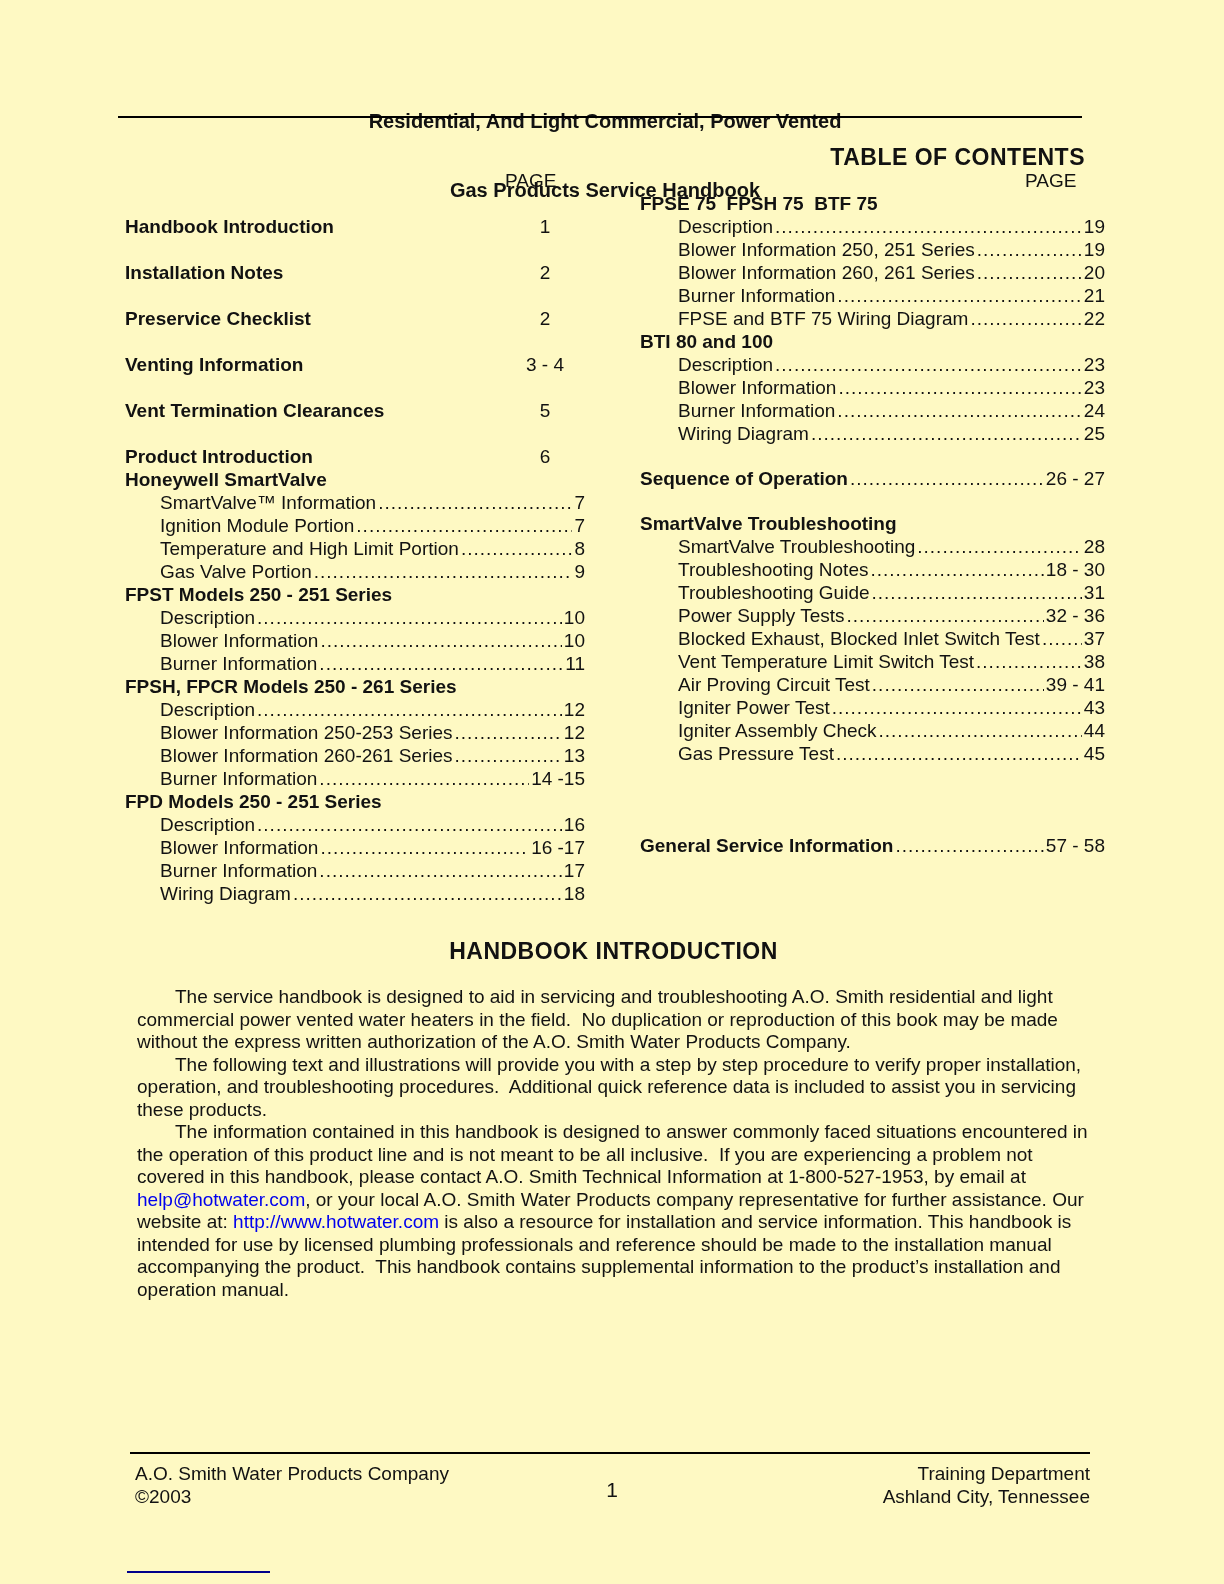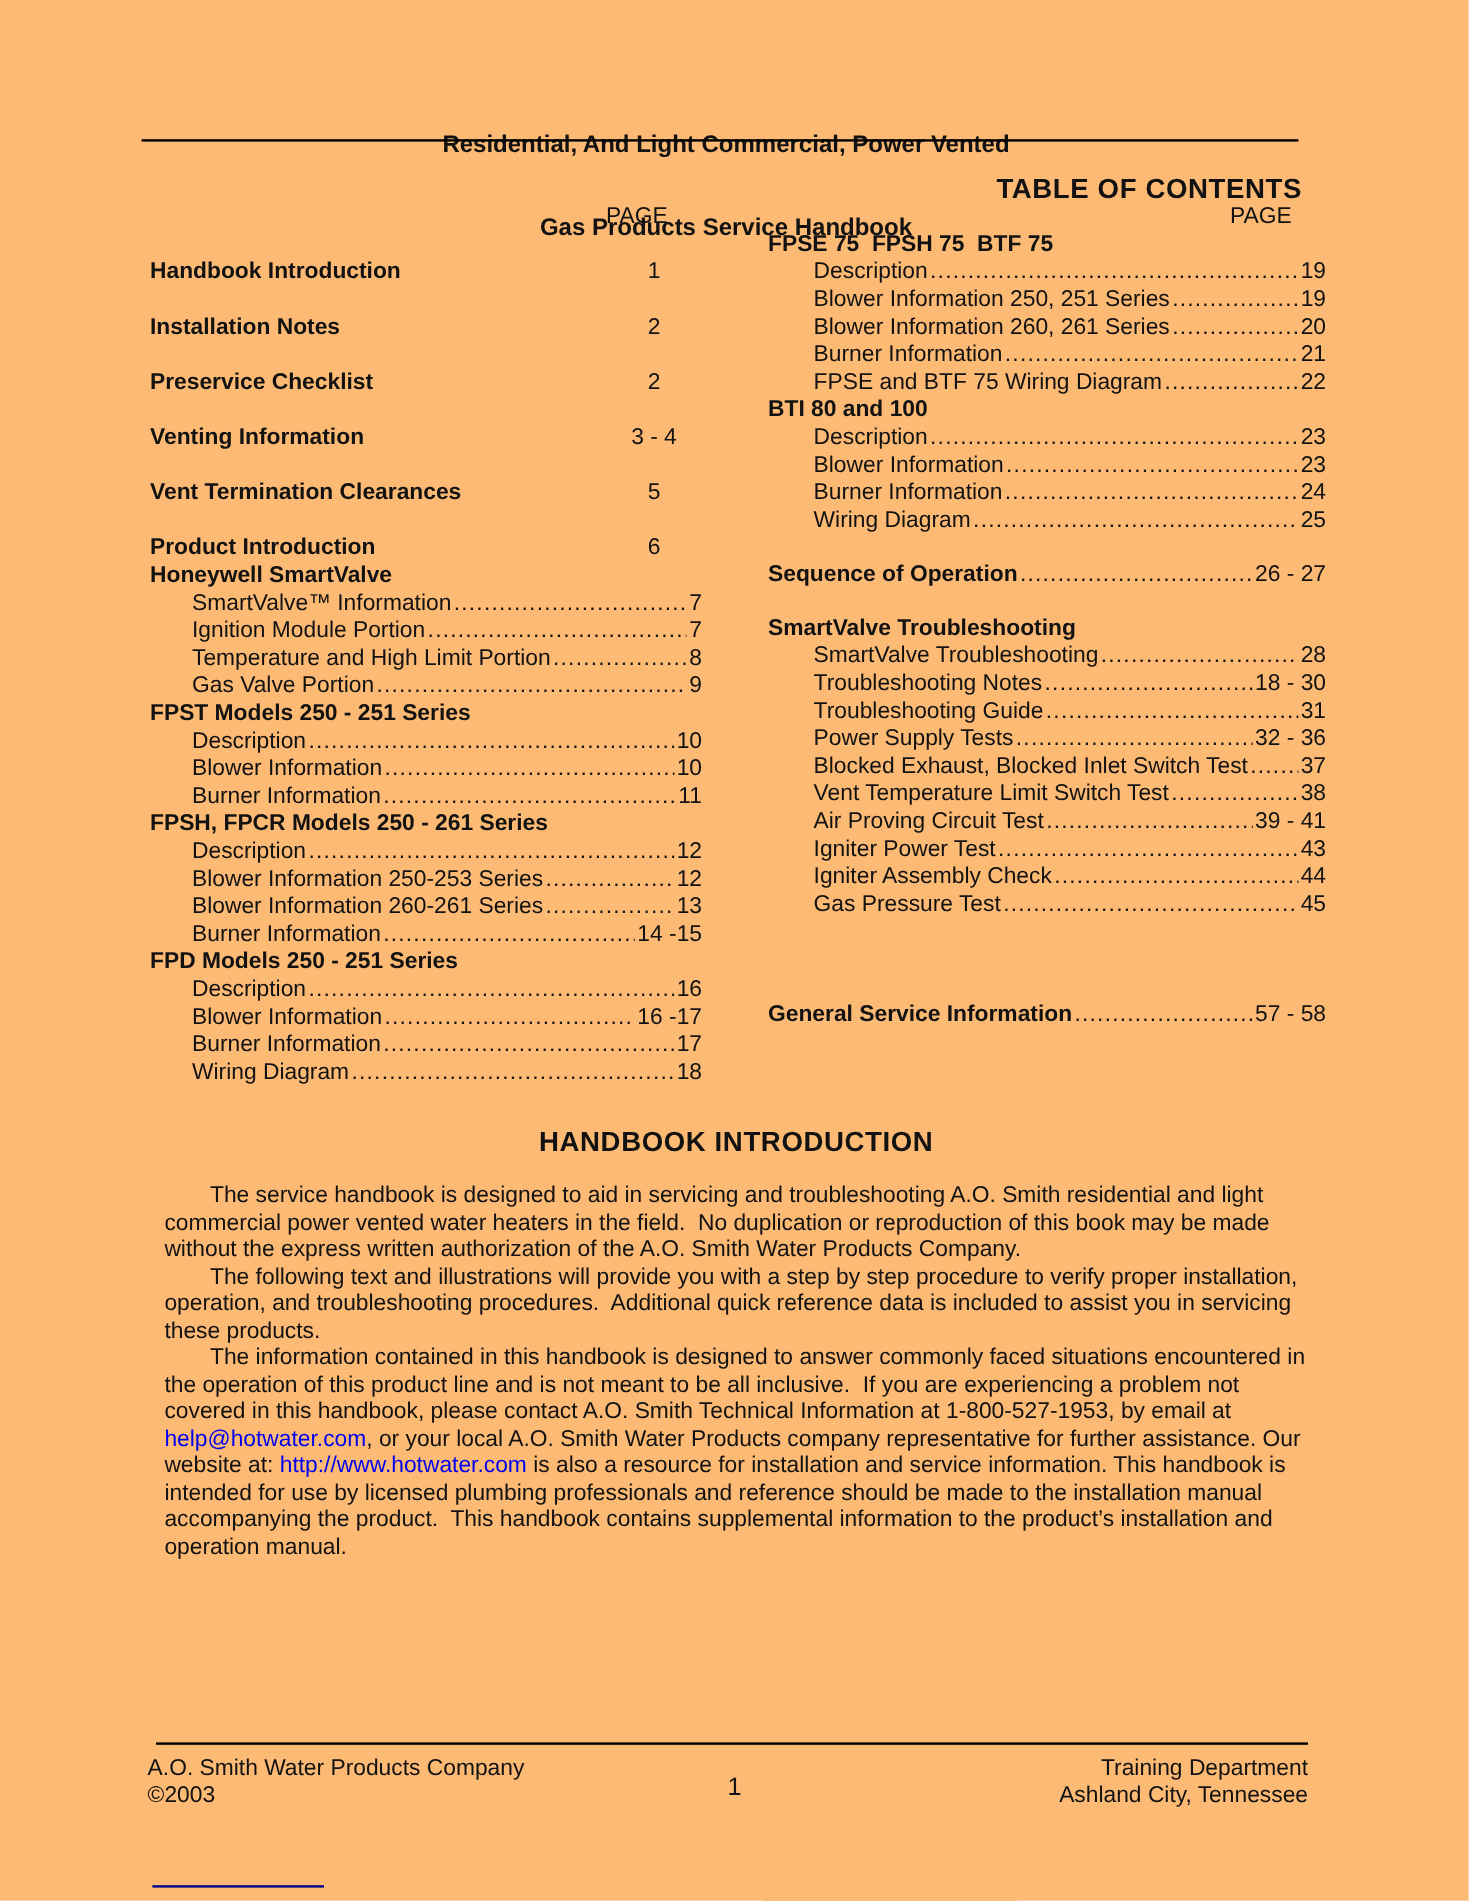--- a/index.html
+++ b/index.html
@@ -1,17 +1,17 @@
 <!DOCTYPE html>
 <html><head>
 <meta charset="utf-8">
 <style>
   html,body { margin:0; padding:0; background:#ffffff; }
   .page {
-    position:relative; width:1224px; height:1584px; background:#fdba74;
+    position:relative; width:1224px; height:1584px; background:#fef9c3;
     font-family:"Liberation Sans", sans-serif; color:#121212; overflow:hidden;
   }
   .doc-header {
     position:absolute; left:125px; top:64px; width:960px;
     text-align:center; font-weight:bold; font-size:20px; line-height:23px;
     white-space:pre-wrap;
   }
   .header-rule { position:absolute; left:118px; top:116px; width:964px; height:2px; background:#000; }
 
   .toc-title {
@@ -49,21 +49,21 @@
   .seq-row .lbl, .general-row .lbl { font-weight:bold; white-space:nowrap; }
   .sv-section { margin-top:22px; line-height:23px; }
   .general-row { margin-top:69px; }
 
   .intro { position:absolute; left:137px; top:938px; width:953px; }
   .intro-title { text-align:center; font-weight:bold; font-size:23px; margin:0 0 21px 0; letter-spacing:0.5px; }
   .intro p { margin:0; font-size:19px; line-height:22.5px; text-indent:38px; white-space:pre-wrap; }
   .doc-link { color:#0000EE; cursor:pointer; }
 
   .footer-rule { position:absolute; left:130px; top:1452px; width:960px; height:2px; background:#000; }
-  .footer-left  { position:absolute; left:123px; top:1462px; font-size:19px; line-height:23px; }
+  .footer-left  { position:absolute; left:135px; top:1462px; font-size:19px; line-height:23px; }
   .footer-right { position:absolute; left:130px; top:1462px; width:960px; text-align:right; font-size:19px; line-height:23px; }
   .footer-center{ position:absolute; left:0; top:1478px; width:1224px; text-align:center; font-size:21px; }
   .bottom-blue-line { position:absolute; left:127px; top:1571px; width:143px; height:2px; background:#00008B; }
 </style>
 </head>
 <body>
 
 <div class="page">
 
   <div class="doc-header">

